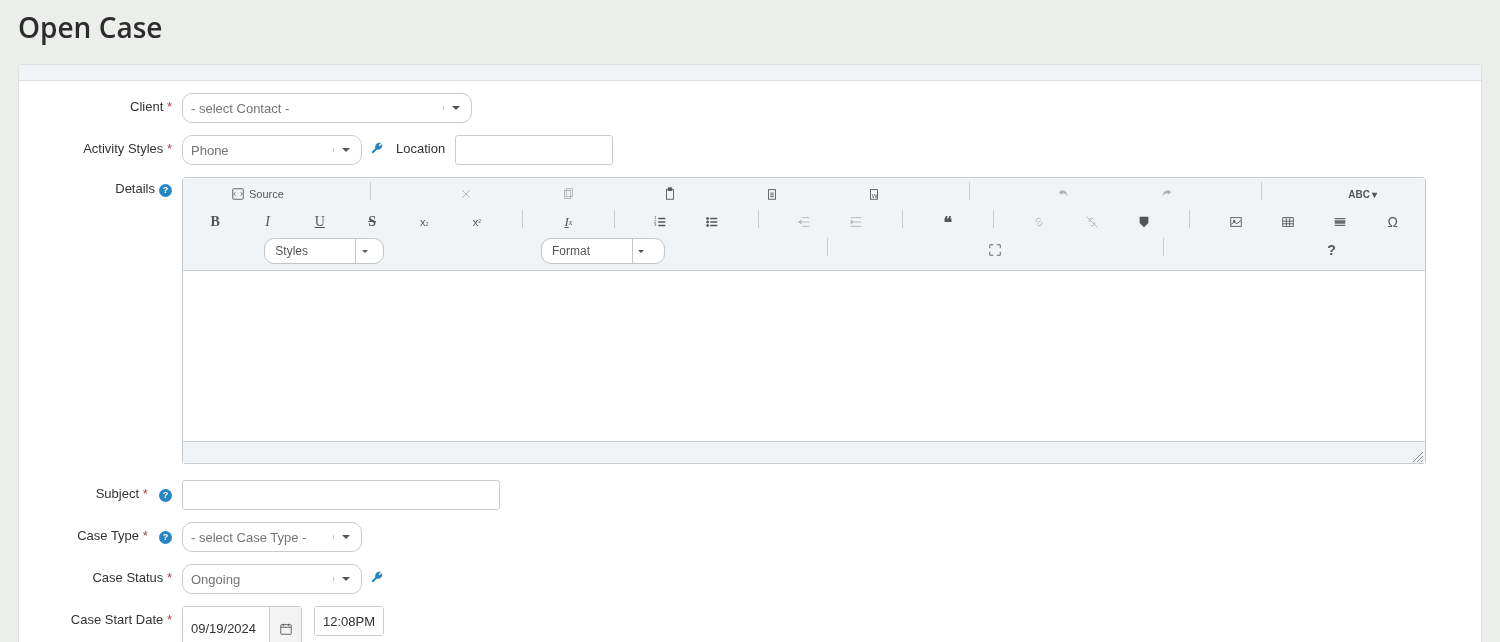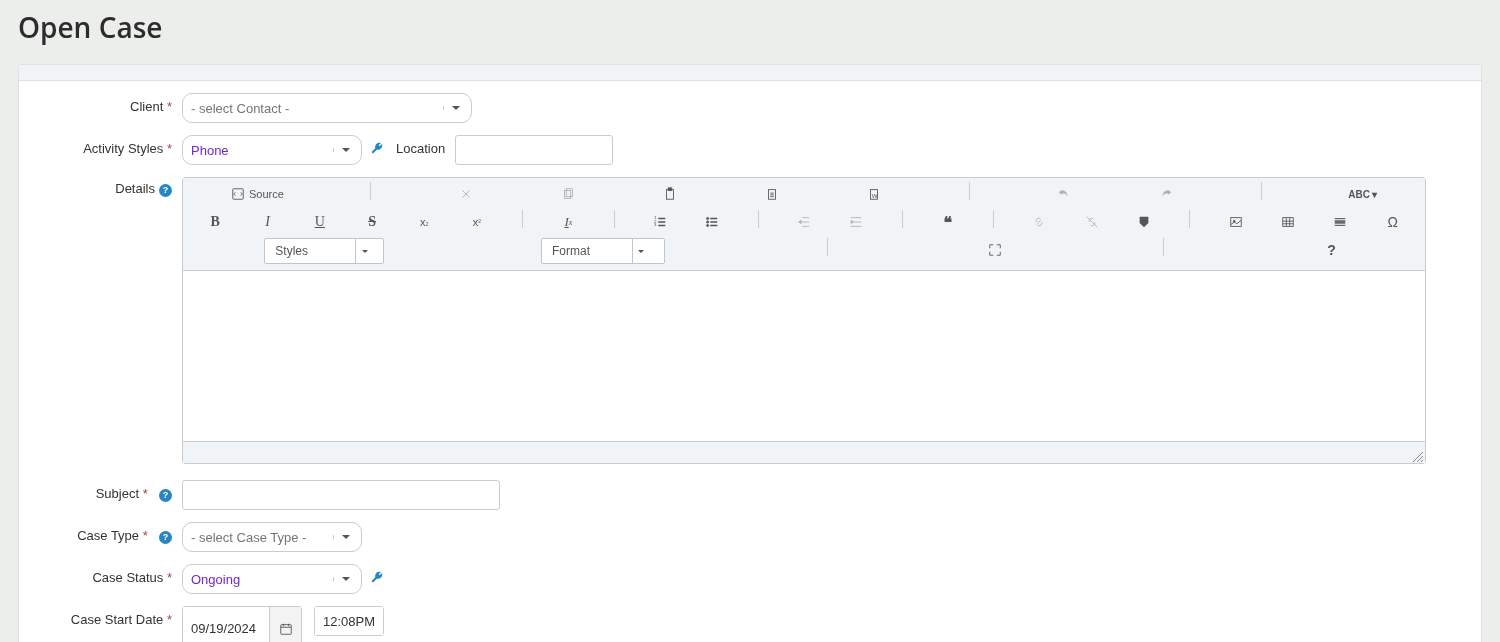--- a/index.html
+++ b/index.html
@@ -7,38 +7,38 @@
   .page { width:1500px; min-height:642px; background:#eceeeb; }
   h1 { font-size:28px; font-weight:600; color:#2c2c2c; margin:0; padding:8px 18px 18px; font-family:"Open Sans","Helvetica Neue",sans-serif; }
   .panel { margin:0 18px 8px; background:#fff; border:1px solid #e0e0e0; border-radius:4px; }
   .panel-header { height:16px; background:#f1f4f6; border-bottom:1px solid #e0e0e0; border-radius:4px 4px 0 0;}
   .form-body { padding:12px 18px 0 18px; }
   .form-row { display:flex; align-items:flex-start; margin-bottom:12px; }
   .label-cell { width:145px; text-align:right; padding-right:10px; padding-top:6px; color:#333; font-size:13px; }
   .req { color:#a94442; }
   .help-badge { display:inline-flex; align-items:center; justify-content:center; width:13px; height:13px; border-radius:50%; background:#2786c2; color:#fff; font-size:9px; font-weight:bold; margin-left:4px; line-height:13px; }
   .combo { display:flex; border:1px solid #ccc; border-radius:10px; height:30px; background:#fff;align-items:center; }
-  .combo input { border:none; outline:none; padding:0 8px; font-size:13px; color:#6d28d9; border-radius:3px 0 0 3px; }
+  .combo input { border:none; outline:none; padding:0 8px; font-size:13px; color:#737373; border-radius:3px 0 0 3px; }
   .combo .caret-btn { width:24px; border-left:1px solid #ccc; display:flex; align-items:center; justify-content:center; cursor:pointer; }
   .combo .caret-btn::after { content:""; border-left:4px solid transparent; border-right:4px solid transparent; border-top:4px solid #555; }
   .combo.placeholder input { color:#555; }
   .wrench { color:#2786c2; font-size:14px; margin-left:8px; margin-right:12px; cursor:pointer; padding-top:6px;}
   .plain-input { border:1px solid #ccc; border-radius:3px; height:30px; padding:0 8px; font-size:13px; outline:none; }
 
   
   .editor { border:1px solid #c9cdd0; border-radius:3px; width:1244px; }
   .editor-toolbar { background:#f1f4f6; border-bottom:1px solid #c9cdd0; padding:4px 6px; }
   .tb-row { display:flex; align-items:center; flex-wrap:wrap; height:28px;flex-direction:column; }
   .tb-btn { height:24px; min-width:24px; display:inline-flex; align-items:center; justify-content:center; color:#555; cursor:pointer; border-radius:2px; padding:0 3px;}
   .tb-btn.disabled { color:#b0b0b0; cursor:default; }
   .tb-btn svg { width:14px; height:14px; display:block; }
   .tb-sep { width:1px; height:18px; background:#c9cdd0; margin:0 5px; }
   .tb-source { font-size:11px; color:#555; }
   .tb-source svg { margin-right:4px; }
-  .tb-combo { display:flex; border:1px solid #bfc5c9; background:#fff; height:26px; border-radius:2px; margin-right:6px; }
+  .tb-combo { display:flex; border:1px solid #bfc5c9; background:#fff; height:26px; border-radius:10px; margin-right:6px; }
   .tb-combo span { padding:0 10px; line-height:24px; font-size:12px; color:#555; border-right:none; min-width:90px;}
   .tb-combo .tc-caret { width:18px; border-left:1px solid #bfc5c9; display:flex; align-items:center; justify-content:center; }
   .tb-combo .tc-caret::after { content:""; border-left:3px solid transparent; border-right:3px solid transparent; border-top:3px solid #555; }
   .editor-area { height:170px; background:#fff; }
   .editor-footer { height:22px; background:#f1f4f6; border-top:1px solid #c9cdd0; position:relative; }
   .editor-footer .resize { position:absolute; right:2px; bottom:1px; color:#888; cursor:nwse-resize; }
   .editor-footer .resize svg{ width:10px; height:10px; display:block;}
 
   .date-group { display:flex; }
   .date-box { display:flex; border:1px solid #ccc; border-radius:3px; height:45px; }

